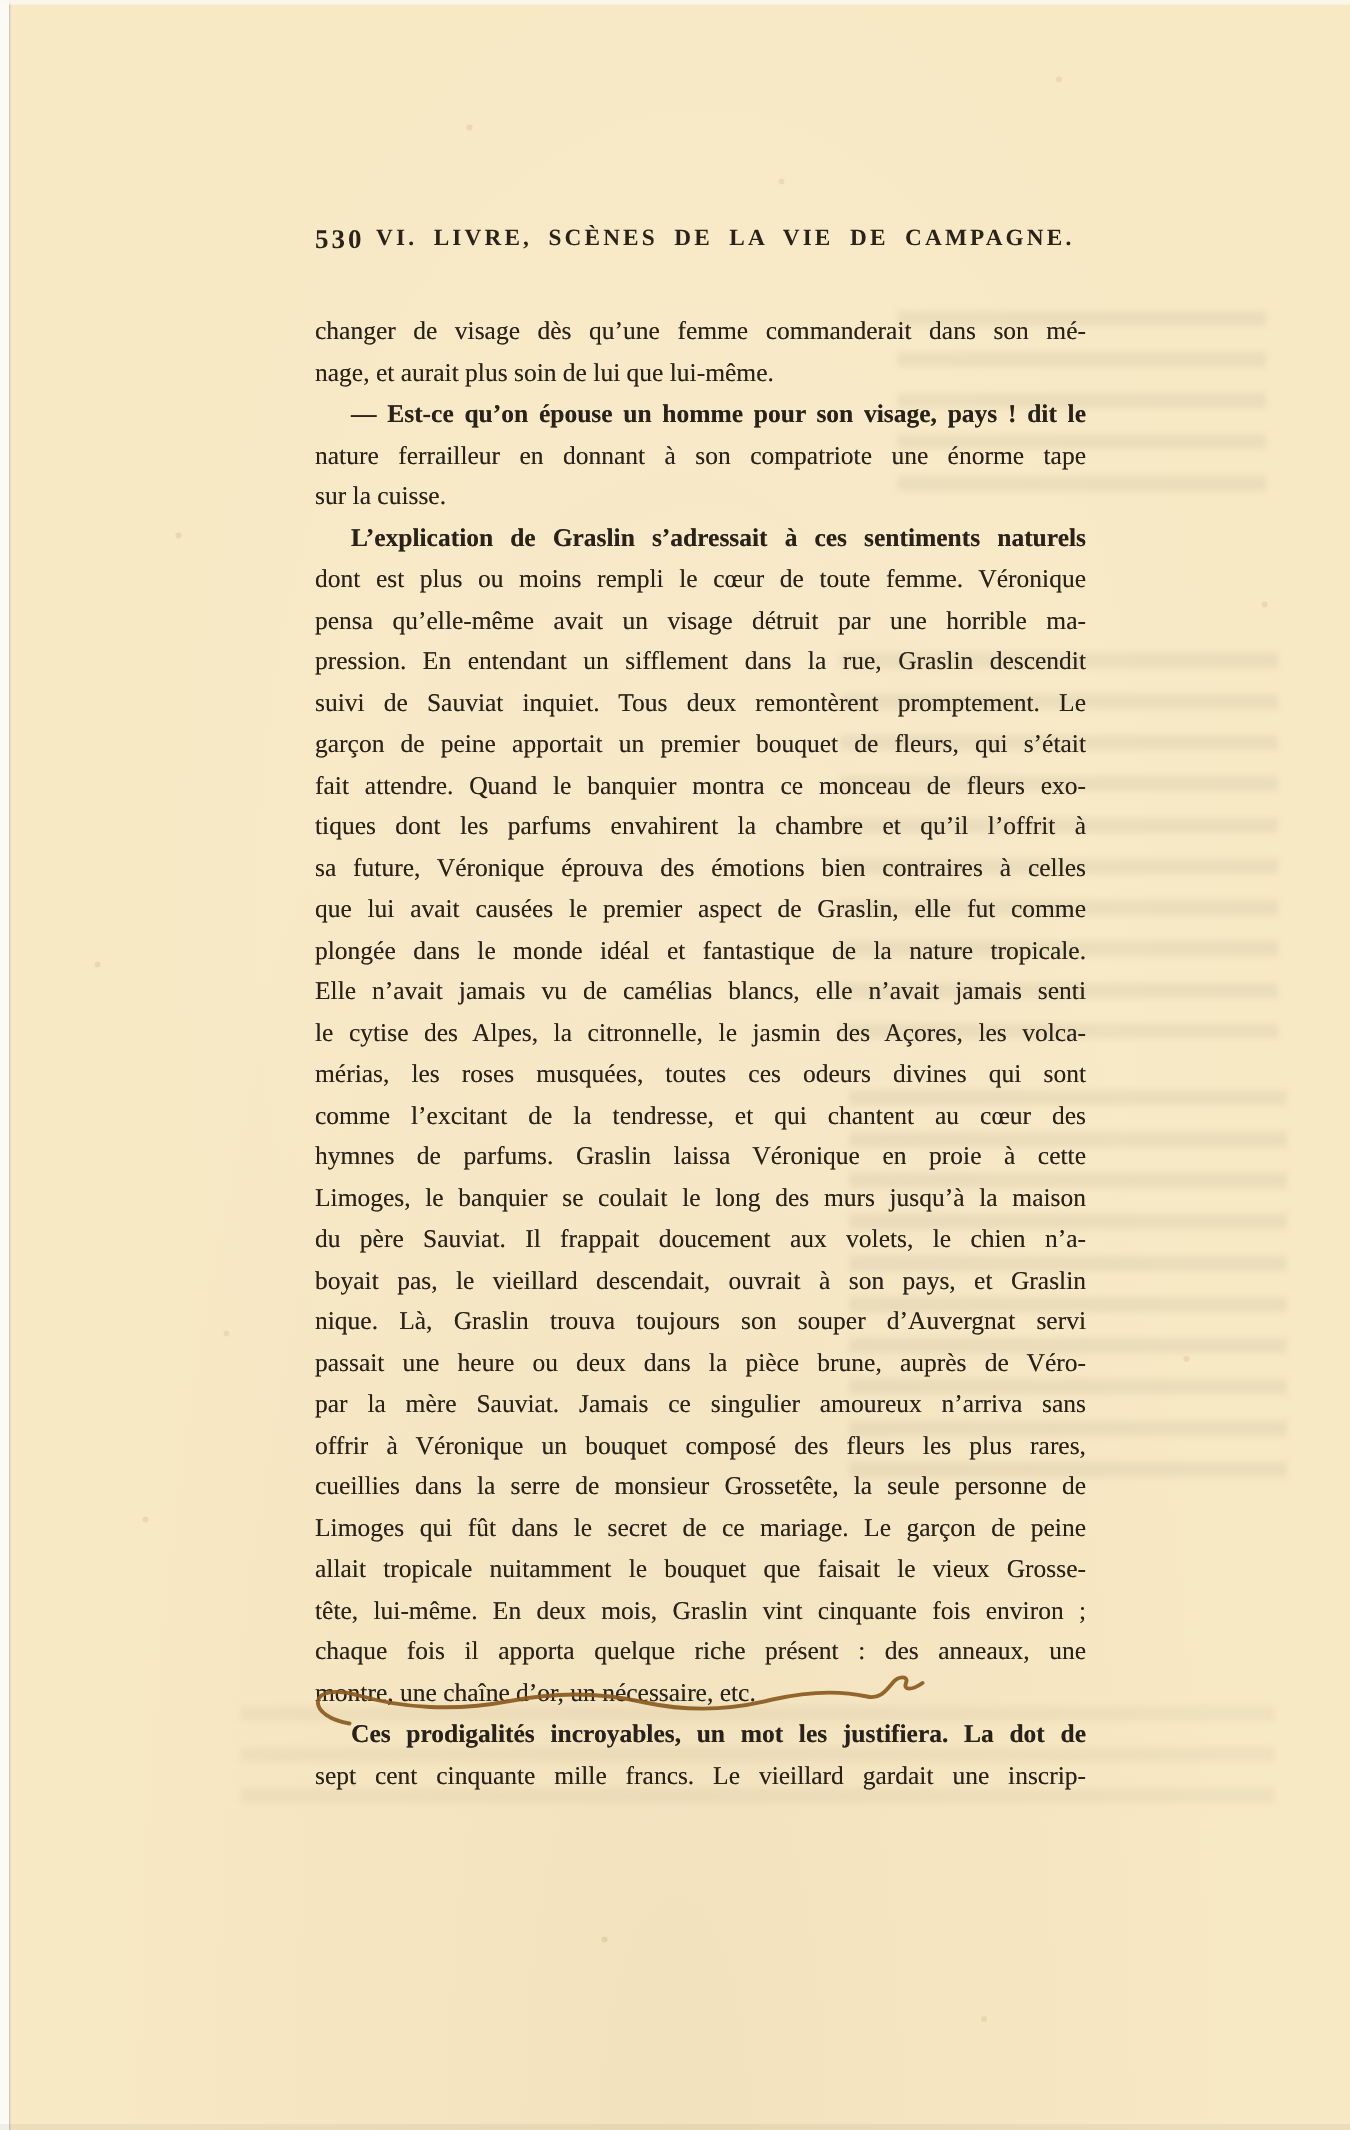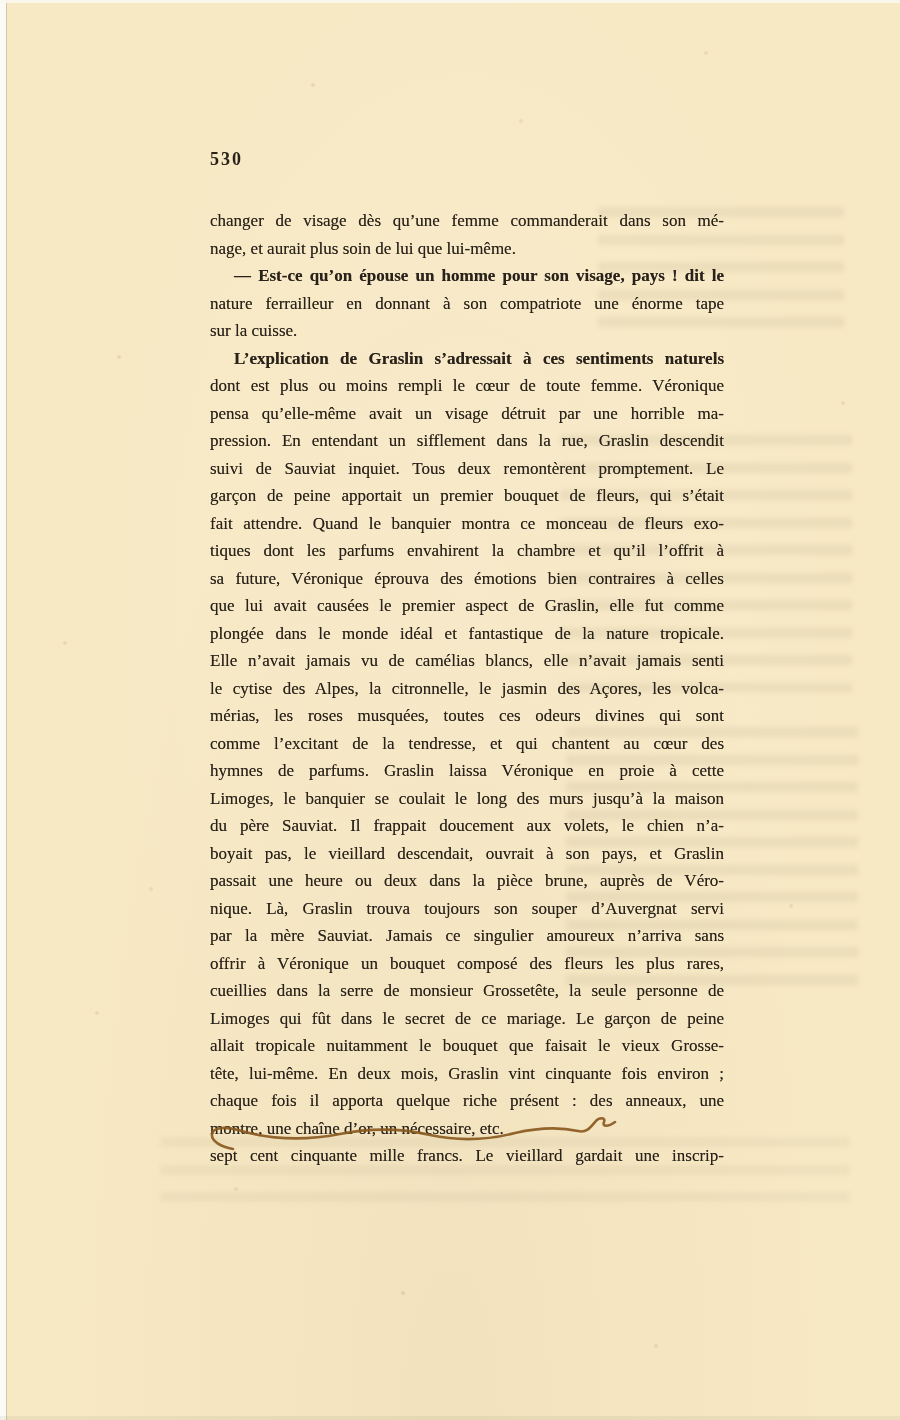--- a/index.html
+++ b/index.html
@@ -100,20 +100,21 @@
   <div class="speckles"></div>
 
   <div class="bleed b1"></div>
   <div class="bleed b2"></div>
   <div class="bleed b3"></div>
   <div class="bleed b4"></div>
 
   <div class="textblock">
     <div class="header">
       <span class="page-number">530</span>
+      <span class="running-title">VI. LIVRE, SCÈNES DE LA VIE DE CAMPAGNE.</span>
     </div>
     <div class="body-text">
         <div>
           <div class="line">changer de visage dès qu’une femme commanderait dans son mé-</div>
           <div class="line endline">nage, et aurait plus soin de lui que lui-même.</div>
         </div>
         <div>
           <div class="line indent">— Est-ce qu’on épouse un homme pour son visage, pays ! dit le</div>
           <div class="line">nature ferrailleur en donnant à son compatriote une énorme tape</div>
           <div class="line endline">sur la cuisse.</div>
@@ -131,32 +132,33 @@
           <div class="line">que lui avait causées le premier aspect de Graslin, elle fut comme</div>
           <div class="line">plongée dans le monde idéal et fantastique de la nature tropicale.</div>
           <div class="line">Elle n’avait jamais vu de camélias blancs, elle n’avait jamais senti</div>
           <div class="line">le cytise des Alpes, la citronnelle, le jasmin des Açores, les volca-</div>
           <div class="line">mérias, les roses musquées, toutes ces odeurs divines qui sont</div>
           <div class="line">comme l’excitant de la tendresse, et qui chantent au cœur des</div>
           <div class="line">hymnes de parfums. Graslin laissa Véronique en proie à cette</div>
           <div class="line">Limoges, le banquier se coulait le long des murs jusqu’à la maison</div>
           <div class="line">du père Sauviat. Il frappait doucement aux volets, le chien n’a-</div>
           <div class="line">boyait pas, le vieillard descendait, ouvrait à son pays, et Graslin</div>
+          <div class="line">nique. Là, Graslin trouva toujours son souper d’Auvergnat servi</div>
           <div class="line">passait une heure ou deux dans la pièce brune, auprès de Véro-</div>
-          <div class="line">nique. Là, Graslin trouva toujours son souper d’Auvergnat servi</div>
           <div class="line">par la mère Sauviat. Jamais ce singulier amoureux n’arriva sans</div>
           <div class="line">offrir à Véronique un bouquet composé des fleurs les plus rares,</div>
           <div class="line">cueillies dans la serre de monsieur Grossetête, la seule personne de</div>
           <div class="line">Limoges qui fût dans le secret de ce mariage. Le garçon de peine</div>
           <div class="line">allait tropicale nuitamment le bouquet que faisait le vieux Grosse-</div>
           <div class="line">tête, lui-même. En deux mois, Graslin vint cinquante fois environ ;</div>
           <div class="line">chaque fois il apporta quelque riche présent : des anneaux, une</div>
           <div class="line endline">montre, une chaîne d’or, un nécessaire, etc.</div>
         </div>
         <div>
+          <div class="line indent">Ces prodigalités incroyables, un mot les justifiera. La dot de</div>
           <div class="line">sept cent cinquante mille francs. Le vieillard gardait une inscrip-</div>
         </div>
       </div>
   </div>
 
   <svg class="ink-overlay" viewBox="0 0 900 1420" xmlns="http://www.w3.org/2000/svg">
     <path d="M 233 1149
              C 221 1147, 211 1141, 212 1134
              C 213 1128, 223 1126, 238 1130
              C 268 1139, 304 1141, 340 1134

